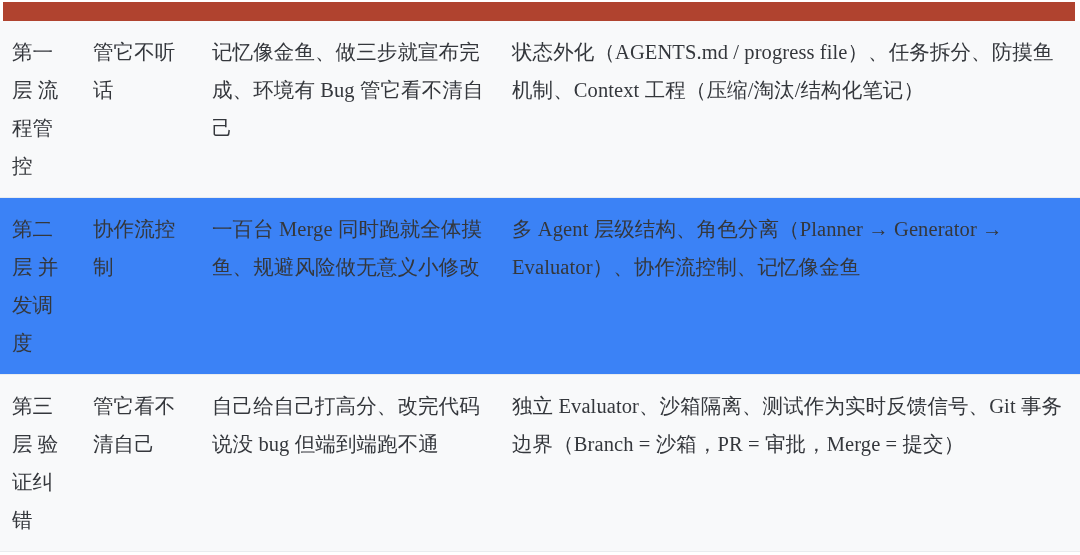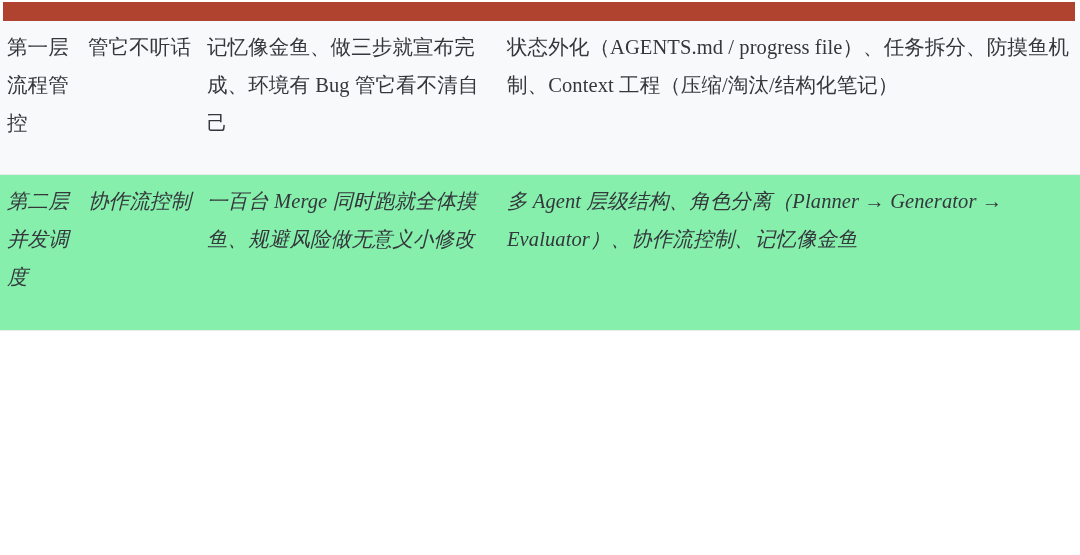--- a/index.html
+++ b/index.html
@@ -38,34 +38,33 @@
     position: absolute;
     left: 0;
     top: 21px;
     width: 1080px;
     border-collapse: collapse;
     table-layout: fixed;
   }
 
   .matrix-table td {
     vertical-align: top;
-    padding: 7px;
+    padding: 12px;
     border: 0;
     font-size: 20.5px;
     line-height: 38px;
     color: #34373c;
     letter-spacing: 0.1px;
   }
 
   .row-odd td {
     background: #f8f9fa;
   }
   .row-even td {
-    background: #86efac;
-    font-style: italic;
+    background: #3b82f6;
   }
 
   .matrix-table tr td {
     border-bottom: 1.5px solid #e9ecef;
   }
 
   
   .col-stage   { width: 81px;  }
   .col-problem { width: 119px; }
   .col-symptom { width: 300px; }
@@ -111,17 +110,23 @@
         <td class="cell cell-remedy">状态外化（AGENTS.md / progress file）、任务拆分、防摸鱼机制、Context 工程（压缩/淘汰/结构化笔记）</td>
       </tr>
 
       <tr class="row-even row-2">
         <td class="cell cell-stage">第二层 并发调度</td>
         <td class="cell cell-problem">协作流控制</td>
         <td class="cell cell-symptom">一百台 Merge 同时跑就全体摸鱼、规避风险做无意义小修改</td>
         <td class="cell cell-remedy">多 Agent 层级结构、角色分离（Planner → Generator → Evaluator）、协作流控制、记忆像金鱼</td>
       </tr>
 
+      <tr class="row-odd row-3">
+        <td class="cell cell-stage">第三层 验证纠错</td>
+        <td class="cell cell-problem">管它看不清自己</td>
+        <td class="cell cell-symptom">自己给自己打高分、改完代码说没 bug 但端到端跑不通</td>
+        <td class="cell cell-remedy">独立 Evaluator、沙箱隔离、测试作为实时反馈信号、Git 事务边界（Branch = 沙箱，PR = 审批，Merge = 提交）</td>
+      </tr>
 
     </tbody>
   </table>
 
 </div>
 
 </body></html>

